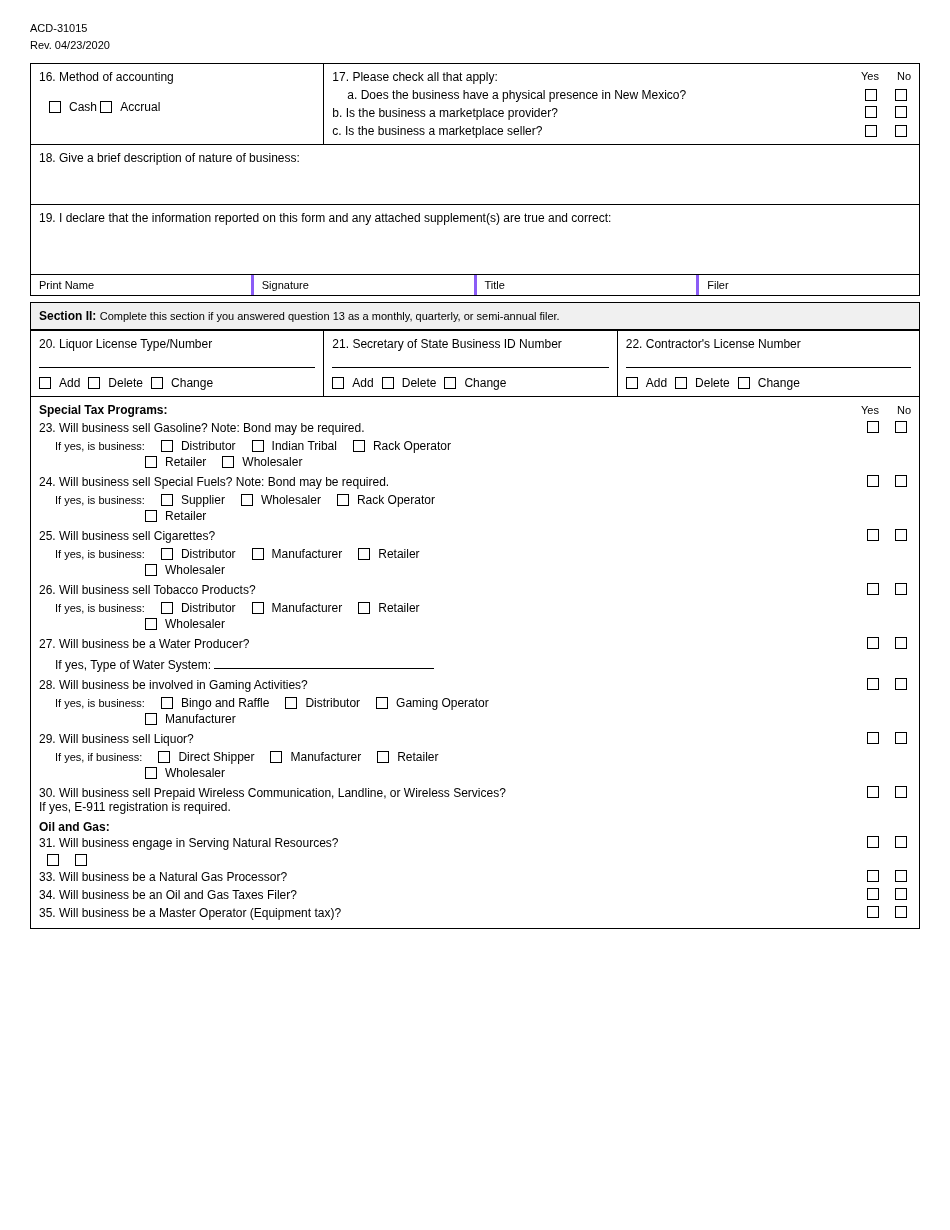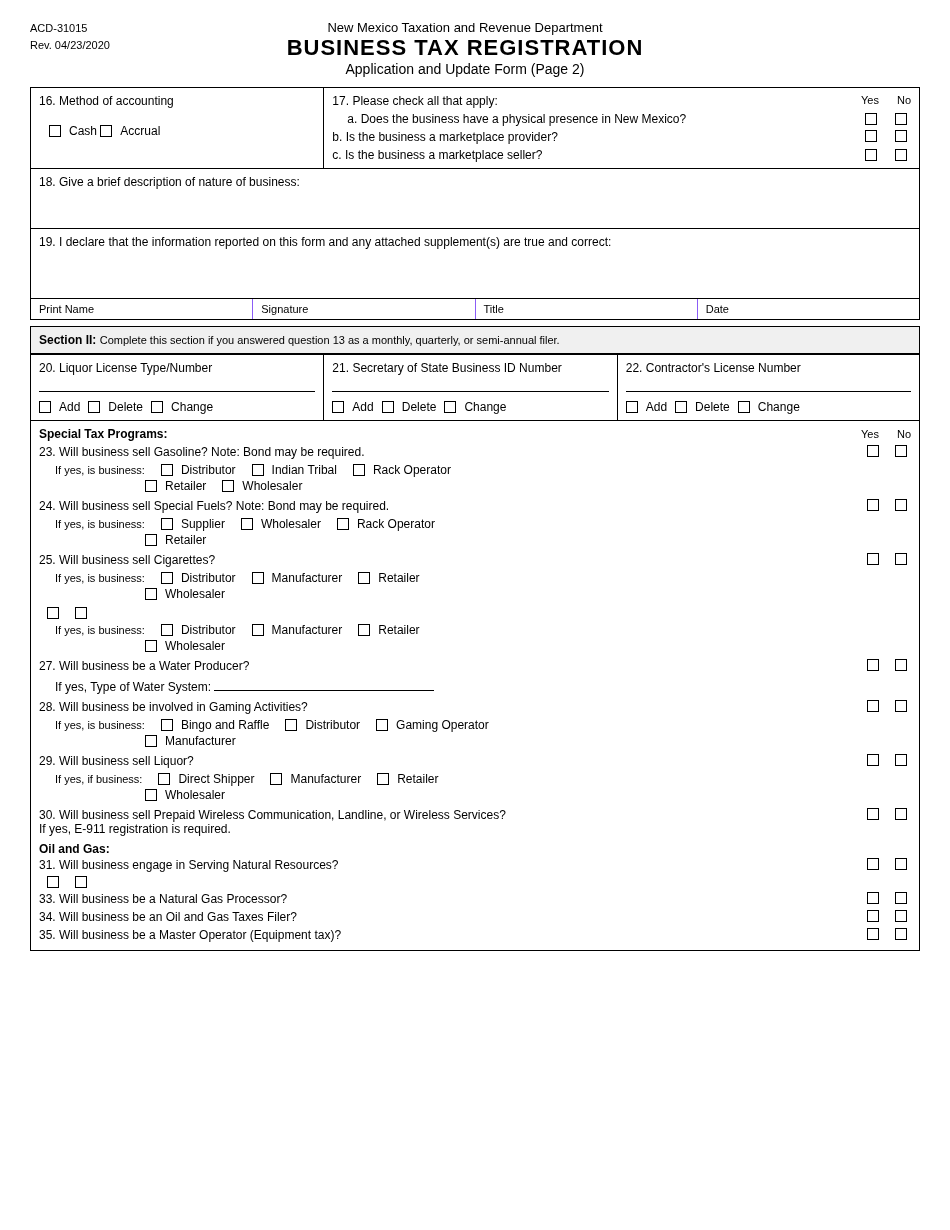--- a/index.html
+++ b/index.html
@@ -105,37 +105,32 @@
       vertical-align: top;
     }
     .print-sig-row {
       display: flex;
       border: 1px solid #000;
       border-top: none;
     }
     .print-sig-cell {
       flex: 1;
       padding: 4px 8px;
-      border-right: 1px solid #8b5cf6;
+      border-right: 3px solid #8b5cf6;
       font-size: 11px;
     }
     .print-sig-cell:last-child { border-right: none; }
   </style>
 </head>
 <body>
 
 <div class="header-top">
   <div class="header-left">
     <div>ACD-31015</div>
     <div>Rev. 04/23/2020</div>
-  </div>
-  <div class="header-center">
-    <div class="dept">New Mexico Taxation and Revenue Department</div>
-    <h1>BUSINESS TAX REGISTRATION</h1>
-    <div class="subtitle">Application and Update Form (Page 2)</div>
   </div>
   <div style="width:100px"></div>
 </div>
 
 <table class="main-table" style="margin-top:10px;">
   <tbody>
       <tr>
     <td style="width:33%; vertical-align:top;">
       <div>16. Method of accounting</div>
       <div style="margin-top:8px; margin-left:10px;">
@@ -199,21 +194,21 @@
   <div class="print-sig-cell">
     <span>Print Name</span>
   </div>
   <div class="print-sig-cell">
     <span>Signature</span>
   </div>
   <div class="print-sig-cell">
     <span>Title</span>
   </div>
   <div class="print-sig-cell">
-    <span>Date</span>
+    <span>Filer</span>
   </div>
 </div>
 
 <div class="section-header" style="margin-top:6px;">
   <span class="bold">Section II:</span>
   <span style="font-weight:normal; font-size:11px;">Complete this section if you answered question 13 as a monthly, quarterly, or semi-annual filer.</span>
 </div>
 
 <table class="section2-table">
   <tbody>
@@ -377,20 +372,21 @@
     </div>
     <div class="sub-option-row" style="margin-left:90px;">
       <span class="sub-option">
           <span class="chk-box"></span>
           <span>Wholesaler</span>
         </span>
     </div>
   </div>
 
   <div class="row-question">
+    <span class="q-text">26. Will business sell Tobacco Products?</span>
     <span class="q-boxes">
         <span class="chk-box"></span>
         <span class="chk-box"></span>
       </span>
   </div>
   <div class="sub-options">
     <div class="sub-option-row">
       <span style="font-size:11px;">If yes, is business:</span>
       <span class="sub-option">
           <span class="chk-box"></span>

